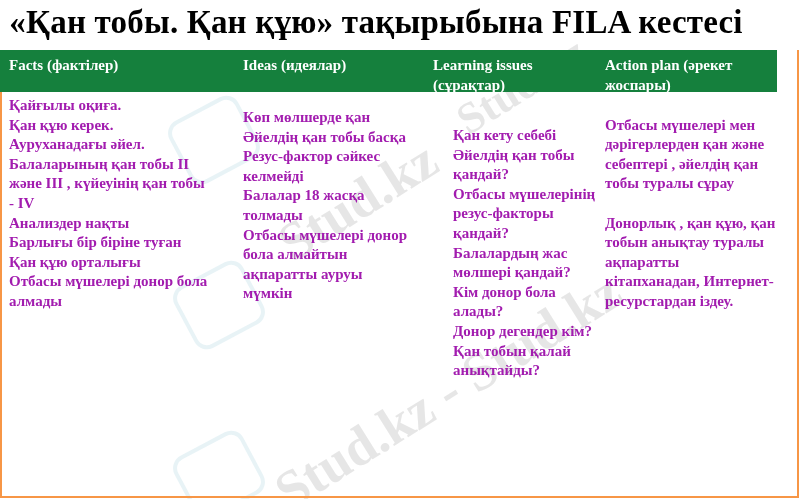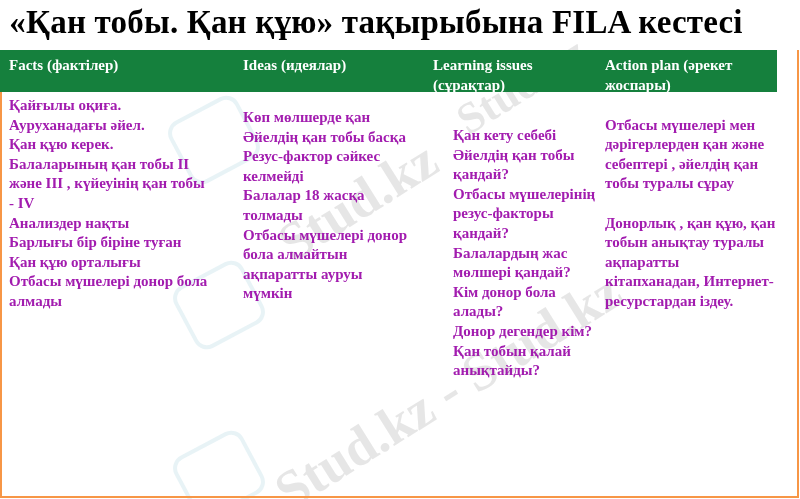--- a/index.html
+++ b/index.html
@@ -58,22 +58,22 @@
   <div class="thead">
     <div class="th" style="left:9px; width:220px;">Facts (фактілер)</div>
     <div class="th" style="left:243px; width:180px;">Ideas (идеялар)</div>
     <div class="th" style="left:433px; width:160px;">Learning issues (сұрақтар)</div>
     <div class="th" style="left:605px; width:190px;">Action plan (әрекет жоспары)</div>
   </div>
 
   <div class="tbody">
     <div class="col" style="left:7px; width:225px;">
       <p>Қайғылы  оқиға.</p>
+      <p>Қан құю керек.</p>
       <p>Ауруханадағы әйел.</p>
-      <p>Қан құю керек.</p>
       <p>Балаларының қан тобы II</p>
       <p>және III , күйеуінің  қан тобы</p>
       <p>- IV</p>
       <p>Анализдер нақты</p>
       <p>Барлығы бір біріне туған</p>
       <p>Қан құю орталығы</p>
       <p>Отбасы мүшелері донор бола</p>
       <p>алмады</p>
     </div>
 

